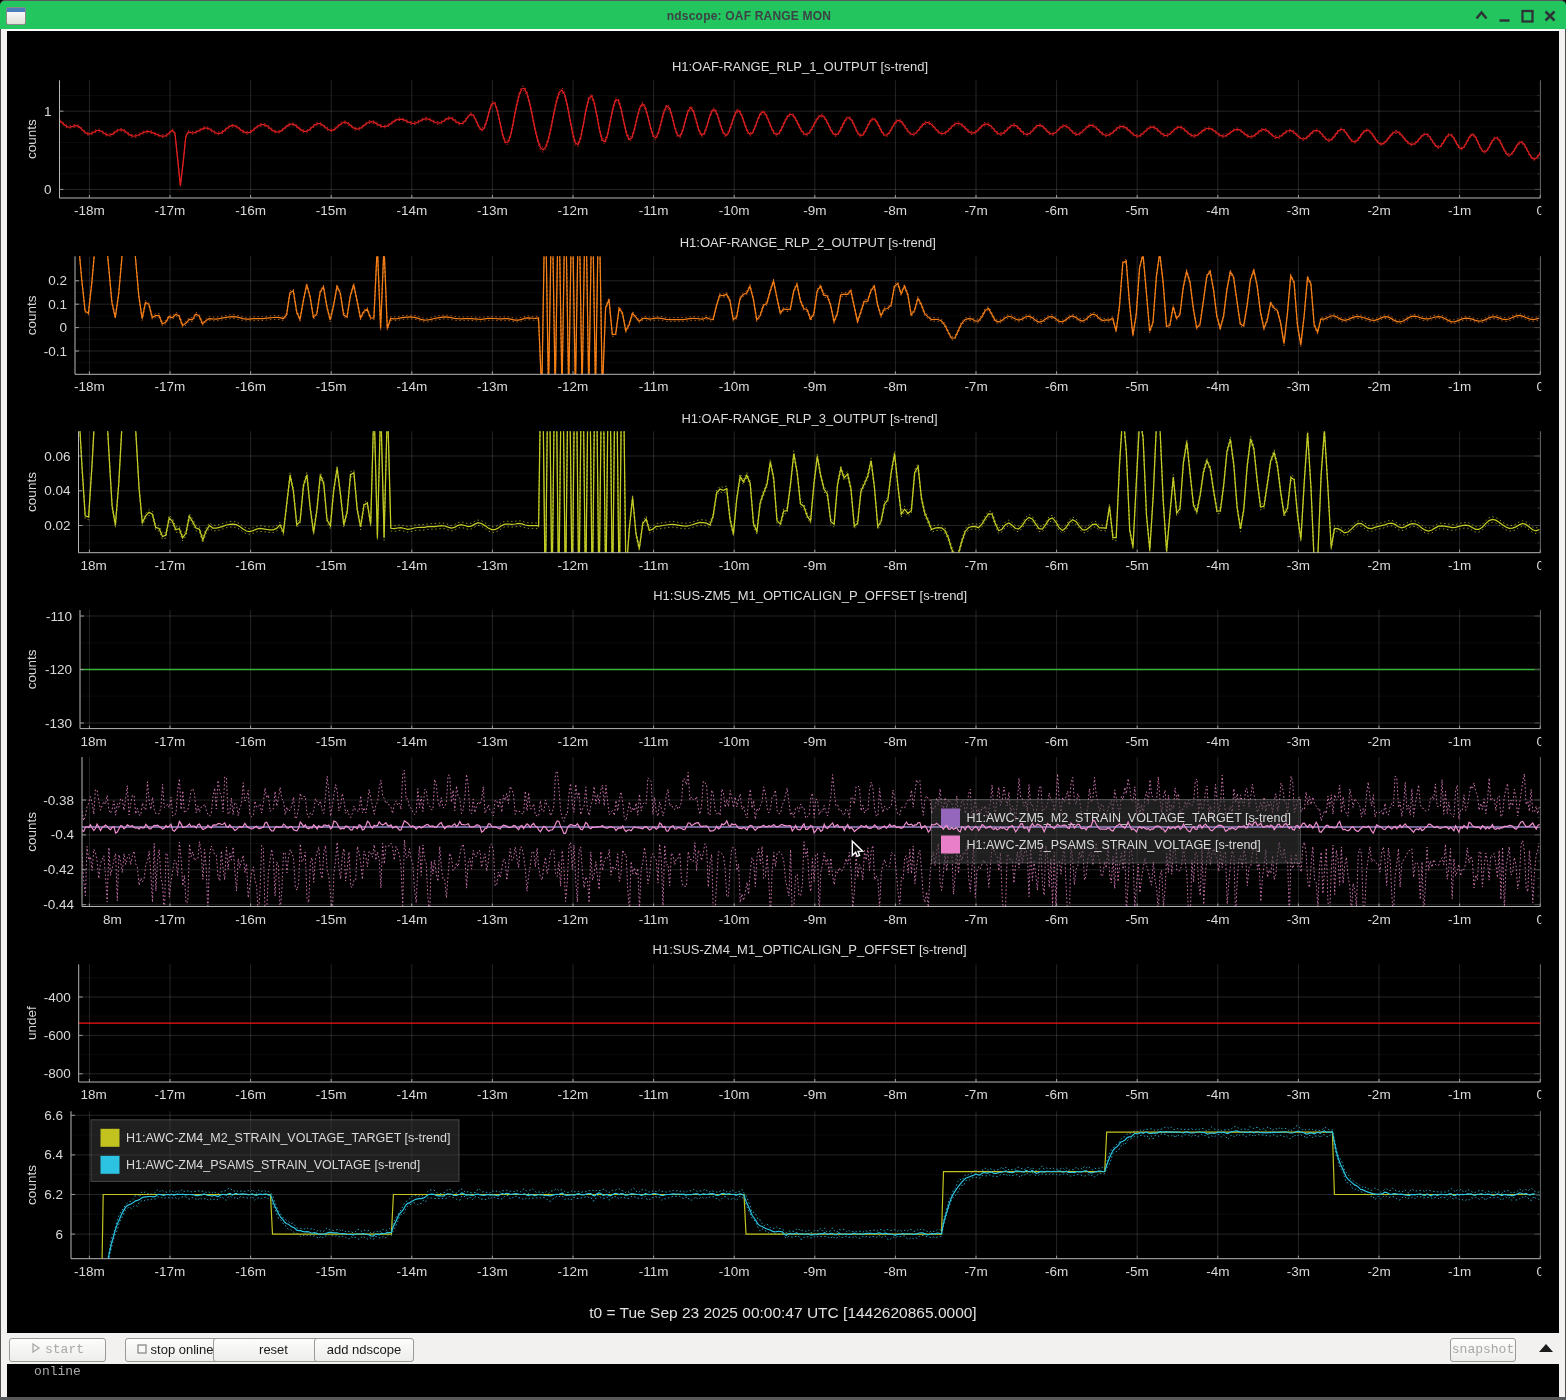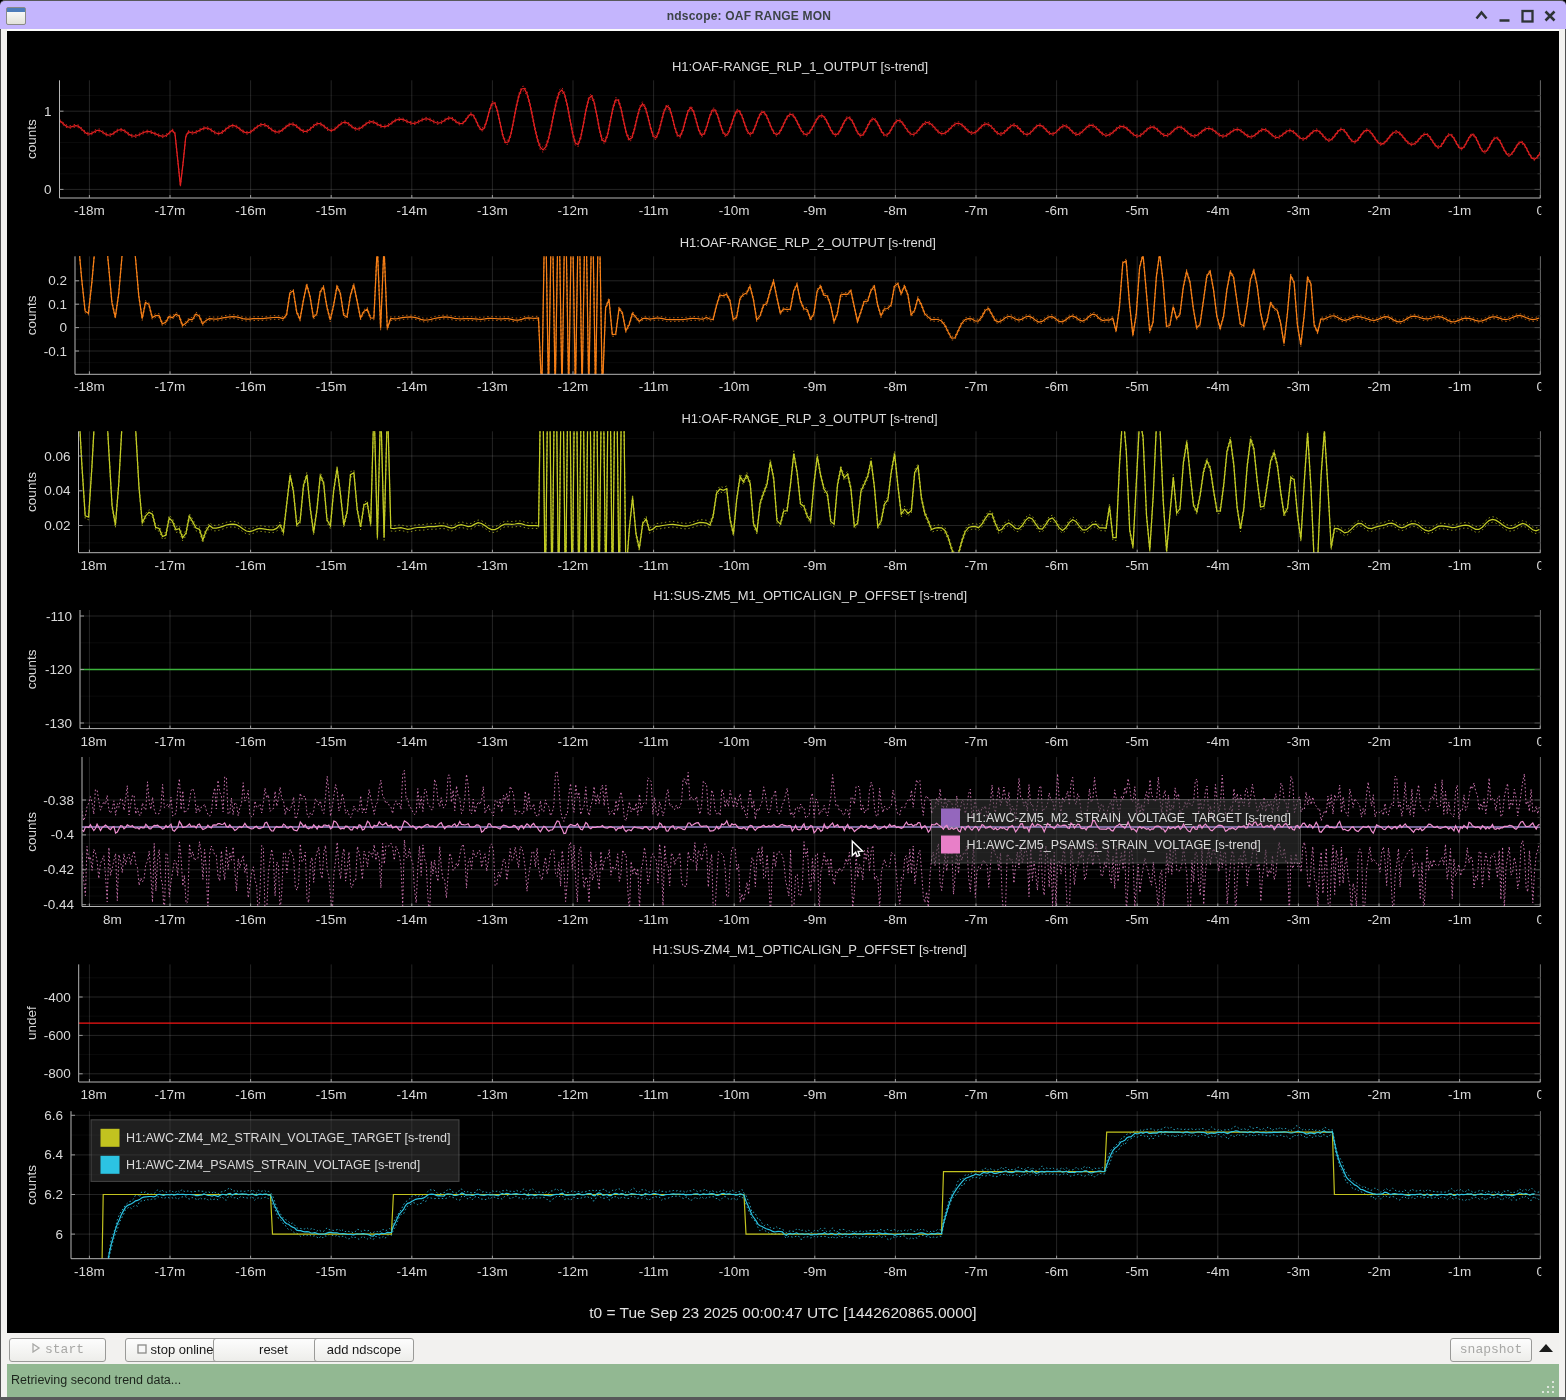--- a/index.html
+++ b/index.html
@@ -1,16 +1,16 @@
 <!DOCTYPE html>
 <html><head><meta charset="utf-8"><style>
 * { margin:0; padding:0; box-sizing:border-box; }
 html,body { width:1566px; height:1400px; background:#000; font-family:"Liberation Sans",sans-serif; overflow:hidden; }
 #win { position:absolute; left:0; top:0; width:1566px; height:1400px; }
-#titlebar { position:absolute; left:0; top:0; width:1566px; height:28.5px; background:#c4b5fd; border-top:1px solid #58595a; border-radius:5px 5px 0 0; }
+#titlebar { position:absolute; left:0; top:0; width:1566px; height:28.5px; background:#22c55e; border-top:1px solid #58595a; border-radius:5px 5px 0 0; }
 #topstrip { position:absolute; left:0; top:28.5px; width:1566px; height:2.2px; background:#fbfbfa; }
 #ticon { position:absolute; left:6px; top:6px; width:20px; height:18px; background:linear-gradient(#ffffff,#e2e2da); border:1px solid #8a8a88; border-radius:2px; }
 #ticon::before { content:""; position:absolute; left:0px; top:0px; width:18px; height:4px; background:#4d7cba; }
 #ttext { position:absolute; left:0; top:0; width:1498px; height:29px; line-height:30px; text-align:center; font-size:12px; font-weight:bold; color:#3c4346; letter-spacing:0.2px; }
 .wbtn { position:absolute; top:0; height:29px; color:#2e3436; }
 #frame-l { position:absolute; left:0; top:29px; width:7px; height:1369px; background:#f3f2f0; border-left:1.2px solid #505050; }
 #frame-r { position:absolute; left:1559px; top:29px; width:7px; height:1369px; background:#f3f2f0; border-right:1.2px solid #505050; }
 #frame-b { position:absolute; left:0px; top:1397px; width:1566px; height:3px; background:#58595a; }
 #plotarea { position:absolute; left:7px; top:30px; width:1552px; height:1303px; background:#000; }
 #toolbar { position:absolute; left:7px; top:1333px; width:1552px; height:31px; background:#f2f1ef; }
@@ -683,30 +683,17 @@
 <div id="frame-b"></div>
 <div id="toolbar">
   <div class="tbtn dis" style="left:2px; width:97px;"><svg width="10" height="10" style="margin-right:4px">
           <path d="M 2 1 L 8 5 L 2 9 Z" fill="none" stroke="#a8a8a6" stroke-width="1.3"></path>
         </svg>start online</div>
   <div class="tbtn" style="left:118px; width:100px;"><svg width="10" height="10" style="margin-right:4px">
           <rect x="1" y="1" width="8" height="8" fill="#f8f8f8" stroke="#8a8a88" stroke-width="1.3"></rect>
         </svg>stop online</div>
   <div class="tbtn" style="left:206px; width:121px;">reset</div>
   <div class="tbtn" style="left:307px; width:100px;">add ndscope</div>
-  <div class="tbtn dis" style="left:1443px; width:82px;">snapshot</div>
+  <div class="tbtn dis" style="left:1443px; width:66px;">snapshot</div>
   <svg class="wbtn" style="position:absolute; left:1528px; top:0" width="24" height="31">
         <path d="M 4 19 L 11 11 L 18 19 Z" fill="#1a1a1a"></path>
       </svg>
 </div>
-<div id="statusbar">
-      <span>Retrieving second trend data...</span>
-  <svg style="position:absolute; right:3px; bottom:2px" width="16" height="16">
-    <g fill="#f0f0ee">
-          <circle cx="13" cy="3" r="1.1"></circle>
-          <circle cx="13" cy="8" r="1.1"></circle>
-          <circle cx="13" cy="13" r="1.1"></circle>
-          <circle cx="8" cy="8" r="1.1"></circle>
-          <circle cx="8" cy="13" r="1.1"></circle>
-          <circle cx="3" cy="13" r="1.1"></circle>
-        </g>
-  </svg>
-</div>
 </div>
 </body></html>

